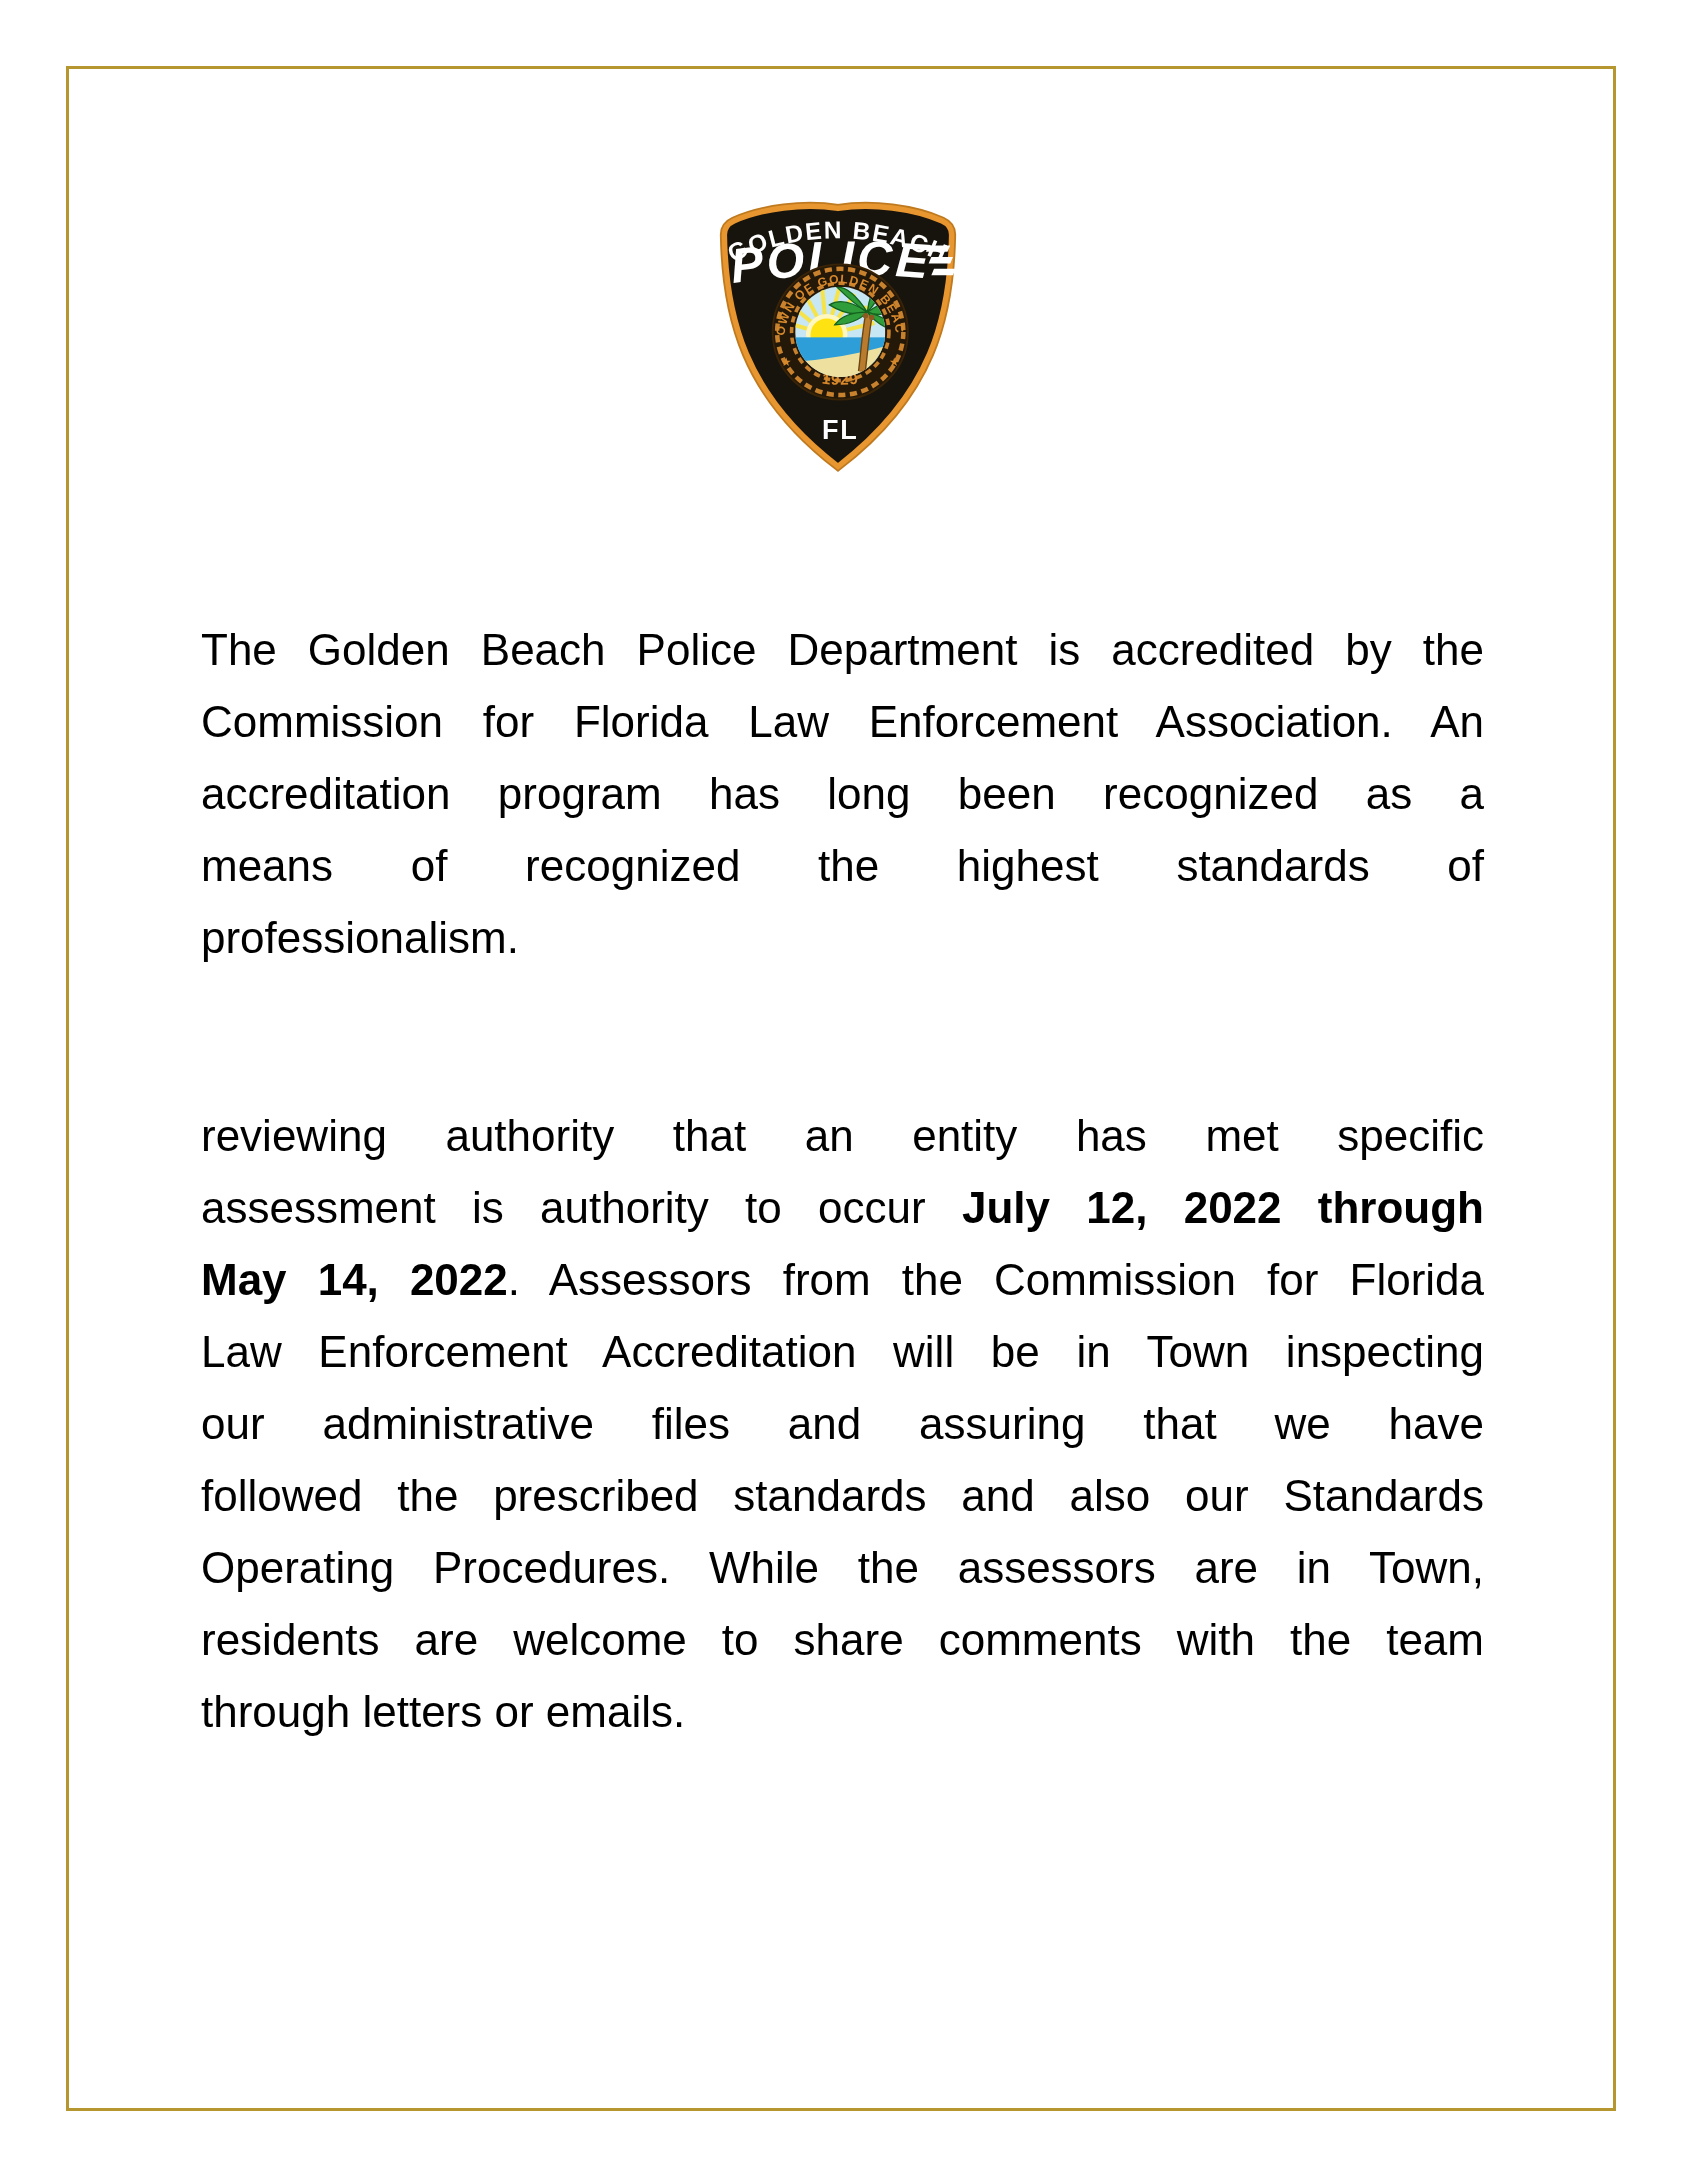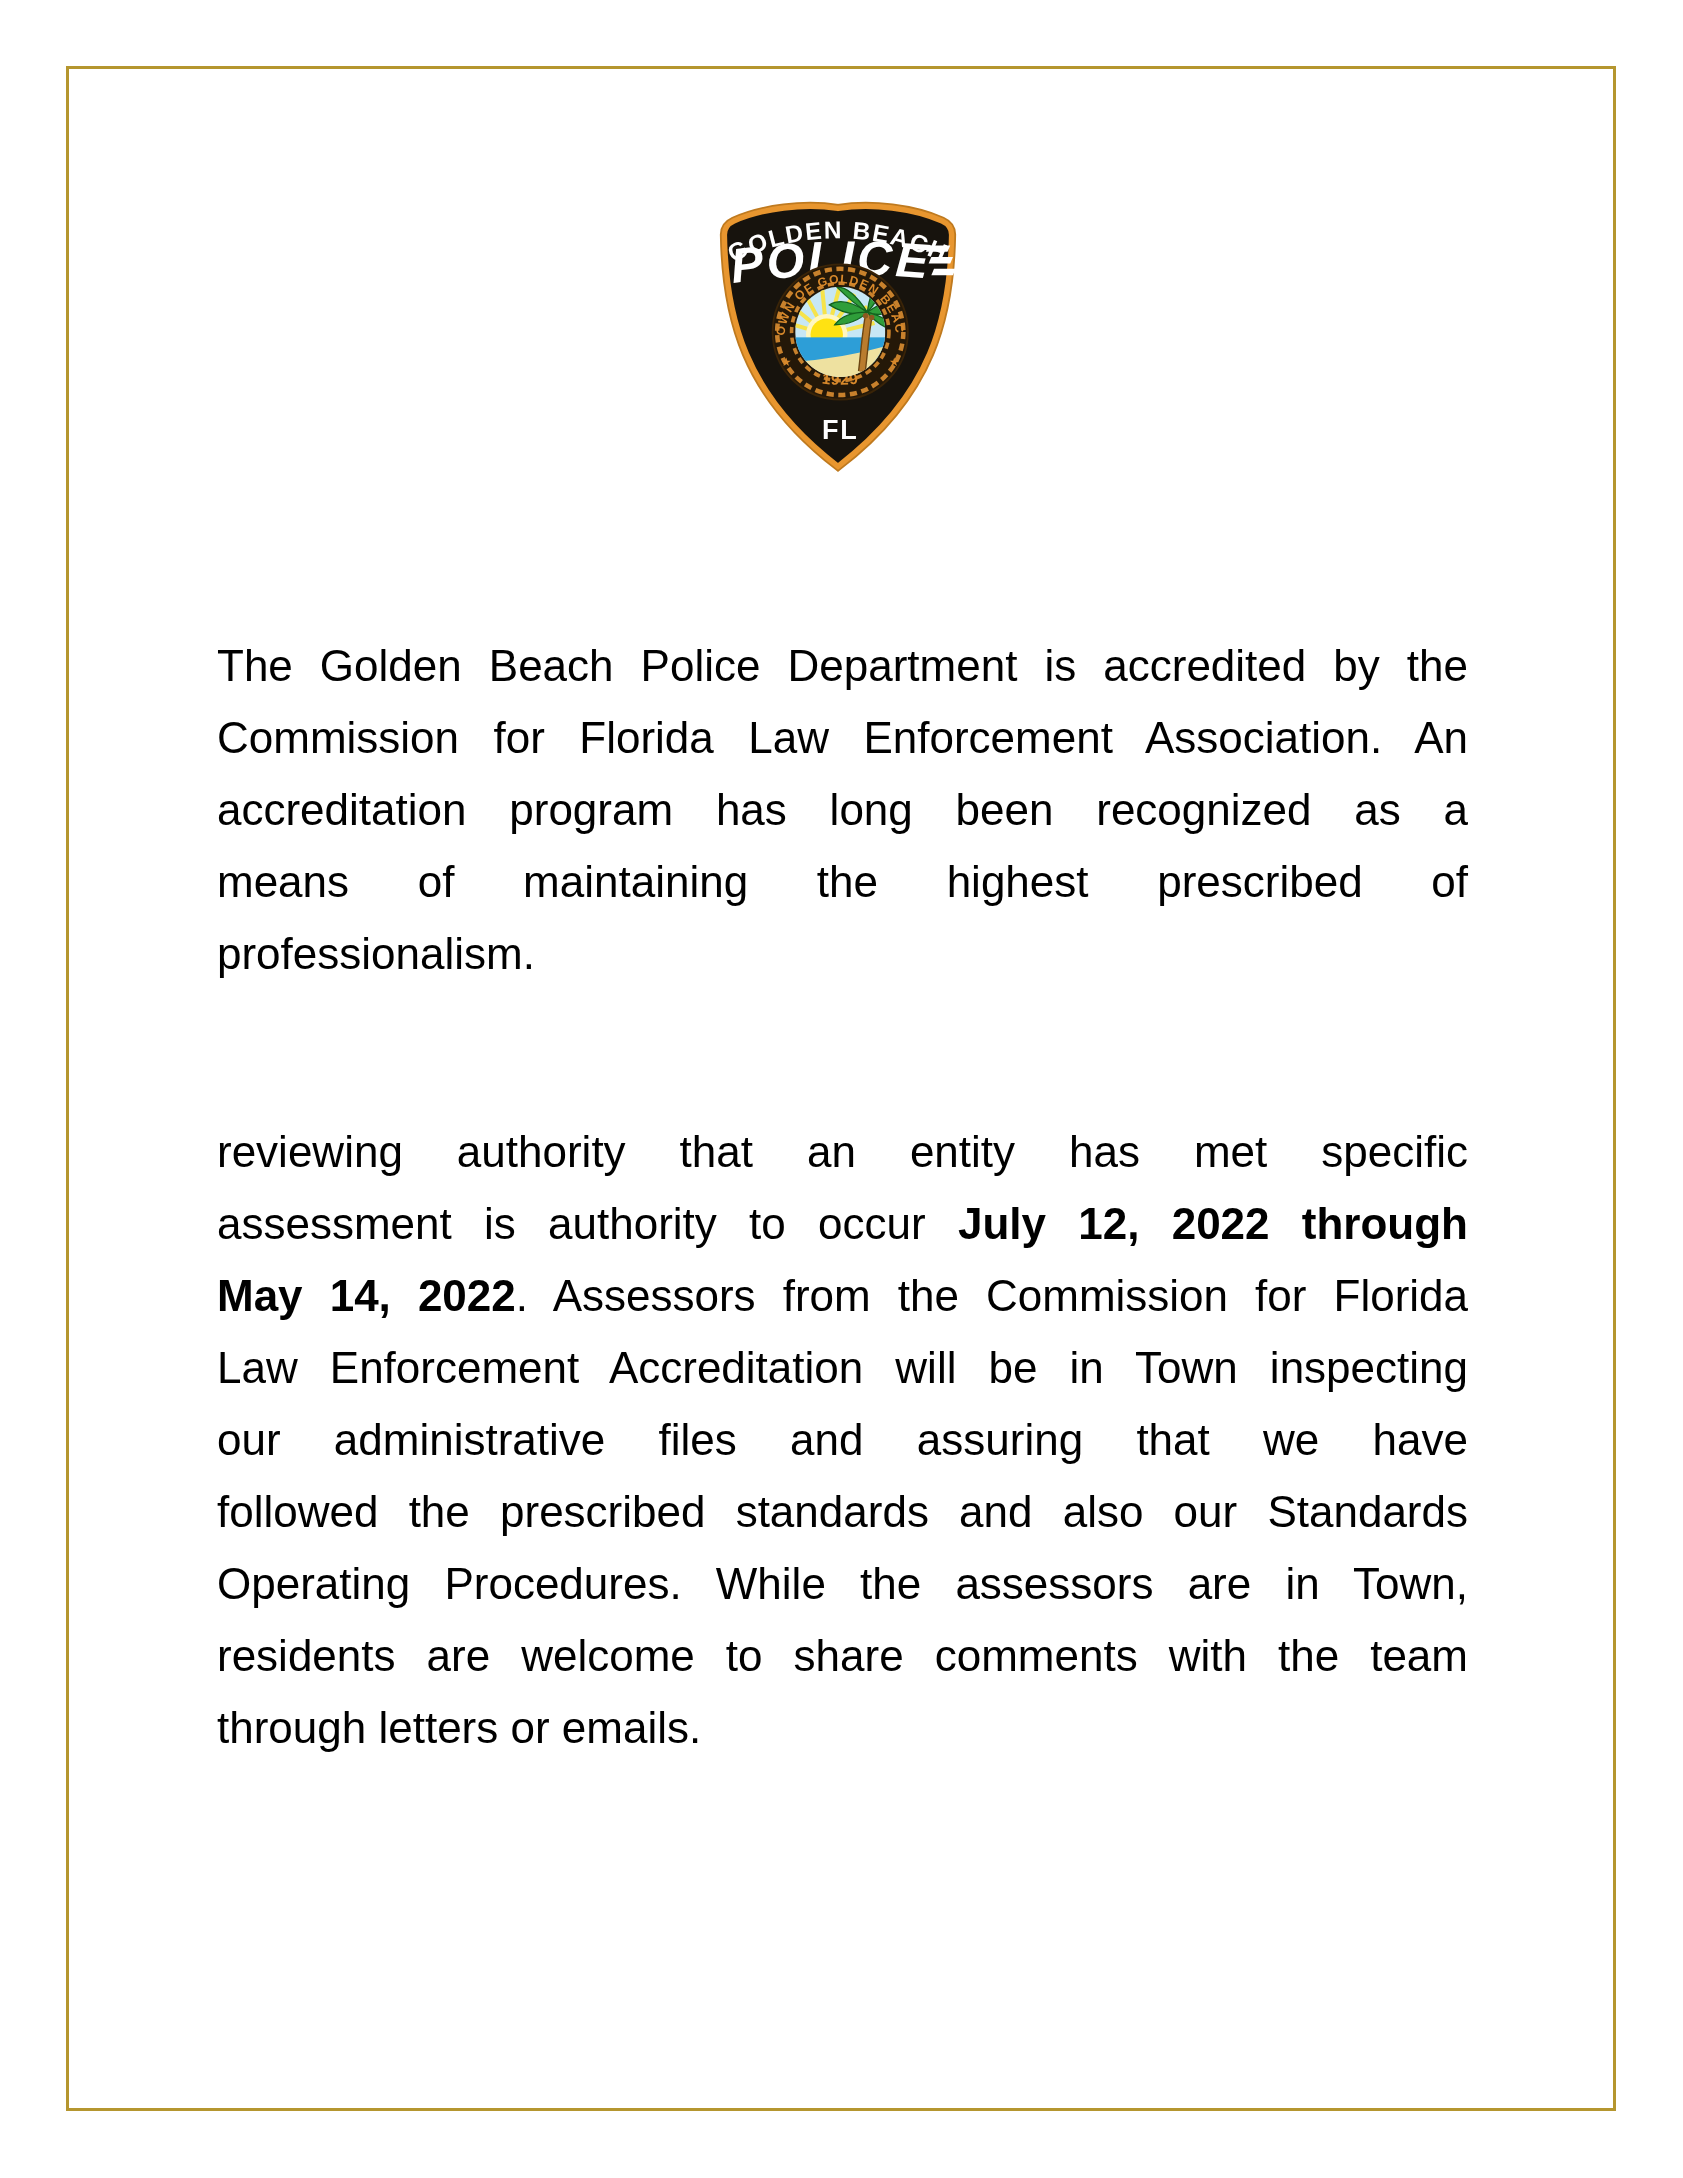--- a/index.html
+++ b/index.html
@@ -35,21 +35,21 @@
   .badge-wrap svg { display: block; width: 100%; height: 100%; }
   .content {
     position: absolute;
     left: 201px;
     top: 614px;
     width: 1283px;
     color: #000000;
     font-size: 44px;
     line-height: 72px;
   }
-  .paragraph { margin: 16px; }
+  .paragraph { margin: 0; }
   .paragraph + .paragraph { margin-top: 126px; }
   .line {
     text-align: justify;
     text-align-last: justify;
   }
   .line.last {
     text-align: left;
     text-align-last: left;
   }
   .bold { font-weight: bold; }
@@ -143,21 +143,21 @@
 
       <text x="150" y="272" font-size="30" font-weight="bold" fill="#ffffff" letter-spacing="2" text-anchor="middle" font-family="Liberation Sans, DejaVu Sans, sans-serif">FL</text>
     </svg>
   </div>
 
   <div class="content">
       <div class="paragraph">
         <div class="line"><span>The Golden Beach Police Department is accredited by the</span></div>
         <div class="line"><span>Commission for Florida Law Enforcement Association. An</span></div>
         <div class="line"><span>accreditation program has long been recognized as a</span></div>
-        <div class="line"><span>means of maintaining the highest prescribed of</span></div>
+        <div class="line"><span>means of recognized the highest standards of</span></div>
         <div class="line last"><span>professionalism.</span></div>
       </div>
       <div class="paragraph">
         <div class="line"><span>reviewing authority that an entity has met specific</span></div>
         <div class="line"><span>assessment is authority to occur </span><span class="bold">July 12, 2022 through</span></div>
         <div class="line"><span class="bold">May 14, 2022</span><span>. Assessors from the Commission for Florida</span></div>
         <div class="line"><span>Law Enforcement Accreditation will be in Town inspecting</span></div>
         <div class="line"><span>our administrative files and assuring that we have</span></div>
         <div class="line"><span>followed the prescribed standards and also our Standards</span></div>
         <div class="line"><span>Operating Procedures. While the assessors are in Town,</span></div>

